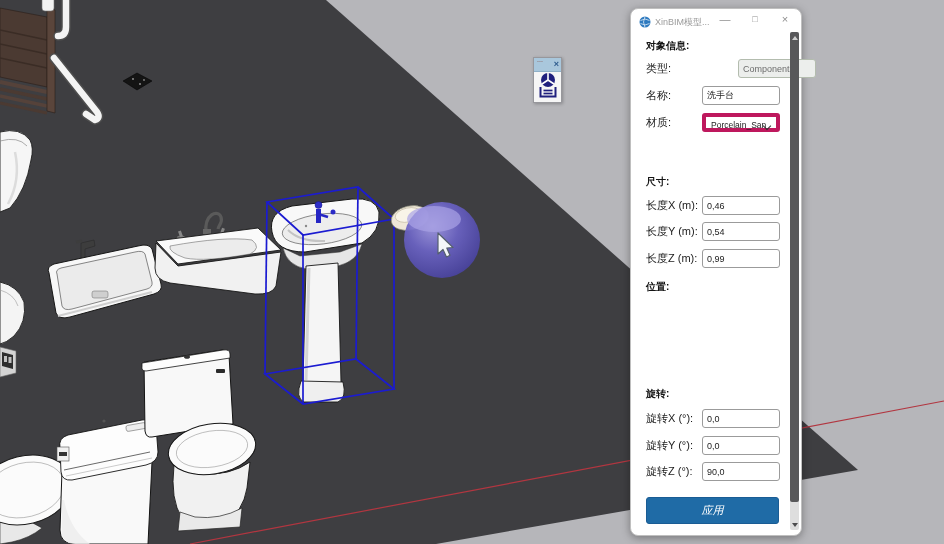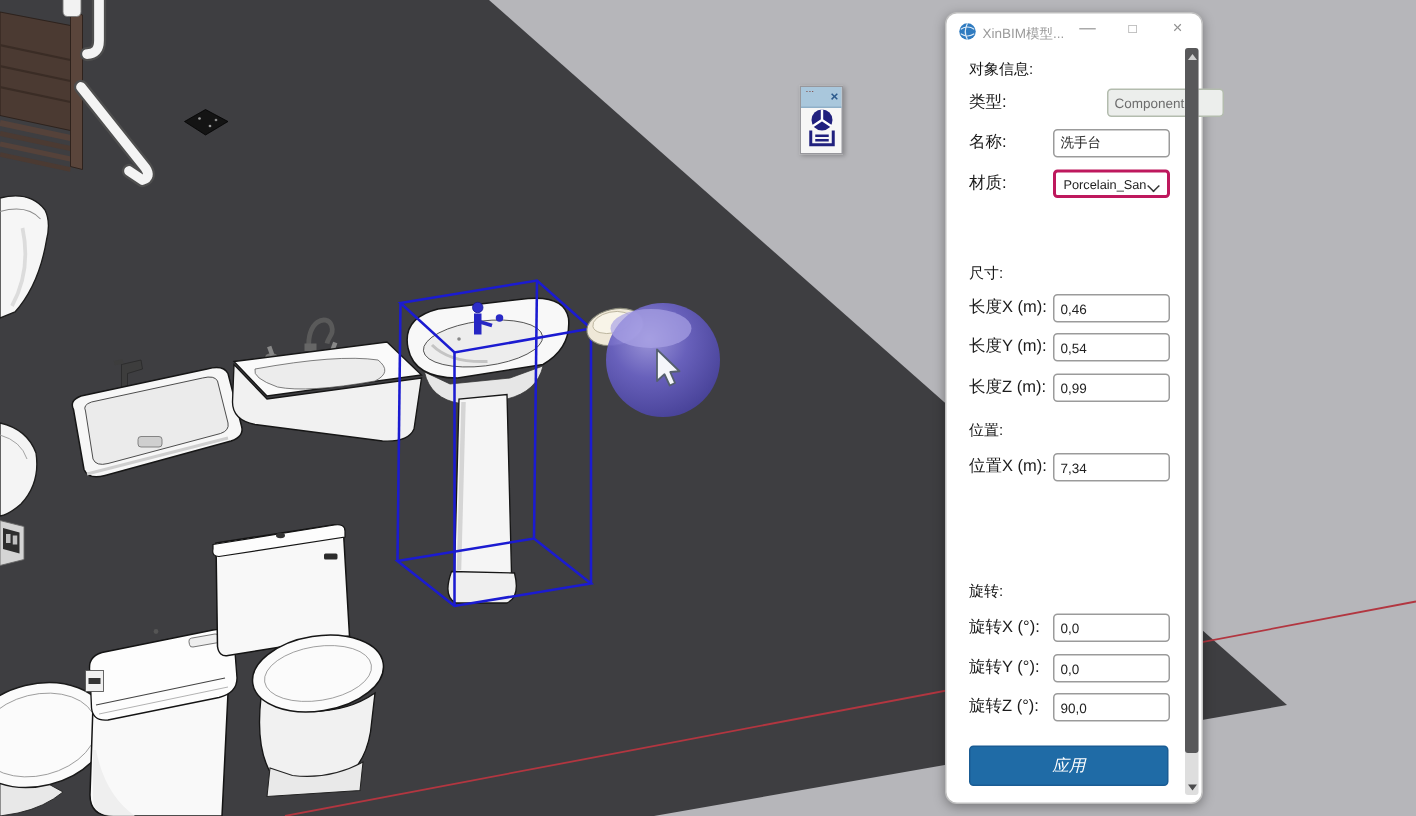--- a/index.html
+++ b/index.html
@@ -31,32 +31,32 @@
   }
   .titlebar{position:absolute;left:0;top:0;width:100%;height:24px;}
   .app-icon{position:absolute;left:8px;top:5px;width:12px;height:12px;}
   .ptitle{position:absolute;left:24px;top:7px;font-size:9px;color:#9b9b9b;white-space:nowrap;}
   .wbtn{position:absolute;top:3px;width:16px;height:16px;text-align:center;line-height:15px;
         color:#8f8f8f;font-size:10px;cursor:default;}
   .wbtn.min{left:86px;font-size:11px;}
   .wbtn.max{left:116px;font-size:9px;}
   .wbtn.cls{left:146px;font-size:11px;}
 
-  .psec{position:absolute;left:15px;font-size:10px;font-weight:normal;color:#141414;white-space:nowrap;}
+  .psec{position:absolute;left:15px;font-size:10px;font-weight:bold;color:#141414;white-space:nowrap;}
   .prow{position:absolute;left:15px;height:19px;width:140px;}
   .plabel{position:absolute;left:0;top:0;line-height:19px;font-size:11px;color:#1c1c1c;white-space:nowrap;}
   .pinput{
     position:absolute;left:56px;top:0;width:78px;height:19px;box-sizing:border-box;
     border:1px solid #9b9b9b;border-radius:3px;background:#fff;
     font-family:"Liberation Sans", sans-serif;font-size:9px;color:#222;padding:0 4px;outline:none;
   }
   .pinput.disabled{background:#eceeec;border-color:#b3bcae;color:#6d6d6d;margin-left:36px;}
   .psel{
     position:absolute;left:56px;top:0;width:78px;height:19px;box-sizing:border-box;
-    border:2px solid #be185d;border-radius:3px;background:#fff;cursor:default;
+    border:4px solid #be185d;border-radius:3px;background:#fff;cursor:default;
   }
   .psel .sval{position:absolute;left:5px;top:0;line-height:17px;font-size:8.5px;color:#222;white-space:nowrap;max-width:60px;overflow:hidden;}
   .caret{position:absolute;right:6px;top:5.5px;width:5px;height:5px;
          border-right:1.5px solid #333;border-bottom:1.5px solid #333;transform:rotate(45deg);}
   .apply-btn{
     position:absolute;left:15px;top:488px;width:133px;height:27px;
     background:#1f6ba6;border:1px solid #1a5c94;border-radius:3px;
     color:#ffffff;font-size:11px;font-family:"Liberation Sans", sans-serif;cursor:pointer;font-style:italic;
   }
   
@@ -283,24 +283,20 @@
     <span class="plabel">长度Y (m):</span>
     <input class="pinput" value="0,54" style="">
   </div>
   <div class="prow" style="top:240px">
     <span class="plabel">长度Z (m):</span>
     <input class="pinput" value="0,99" style="">
   </div>
 
   <div class="psec" style="top:271px">位置:</div>
 
-  <div class="prow" style="top:293px">
-    <span class="plabel">位置X (m):</span>
-    <input class="pinput" value="7,34" style="">
-  </div>
 
   <div class="psec" style="top:378px">旋转:</div>
 
   <div class="prow" style="top:400px">
     <span class="plabel">旋转X (°):</span>
     <input class="pinput" value="0,0" style="">
   </div>
   <div class="prow" style="top:427px">
     <span class="plabel">旋转Y (°):</span>
     <input class="pinput" value="0,0" style="">

